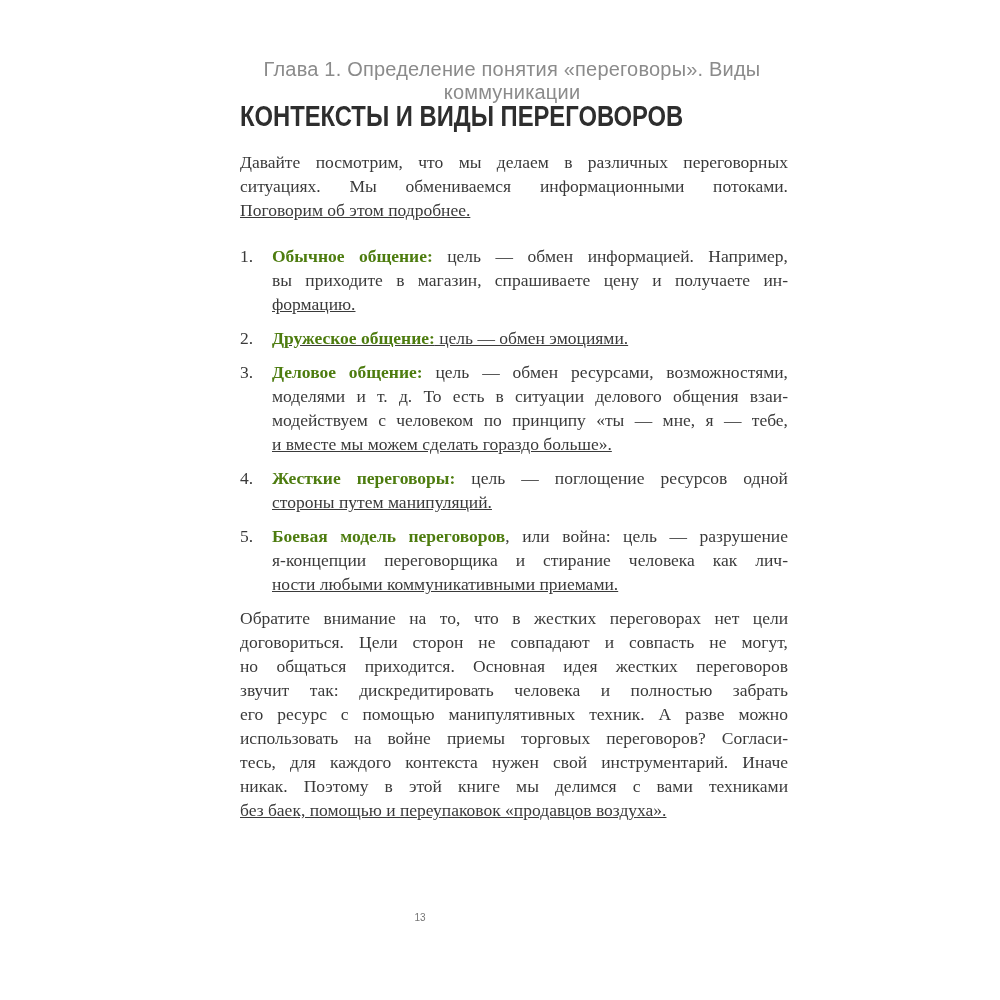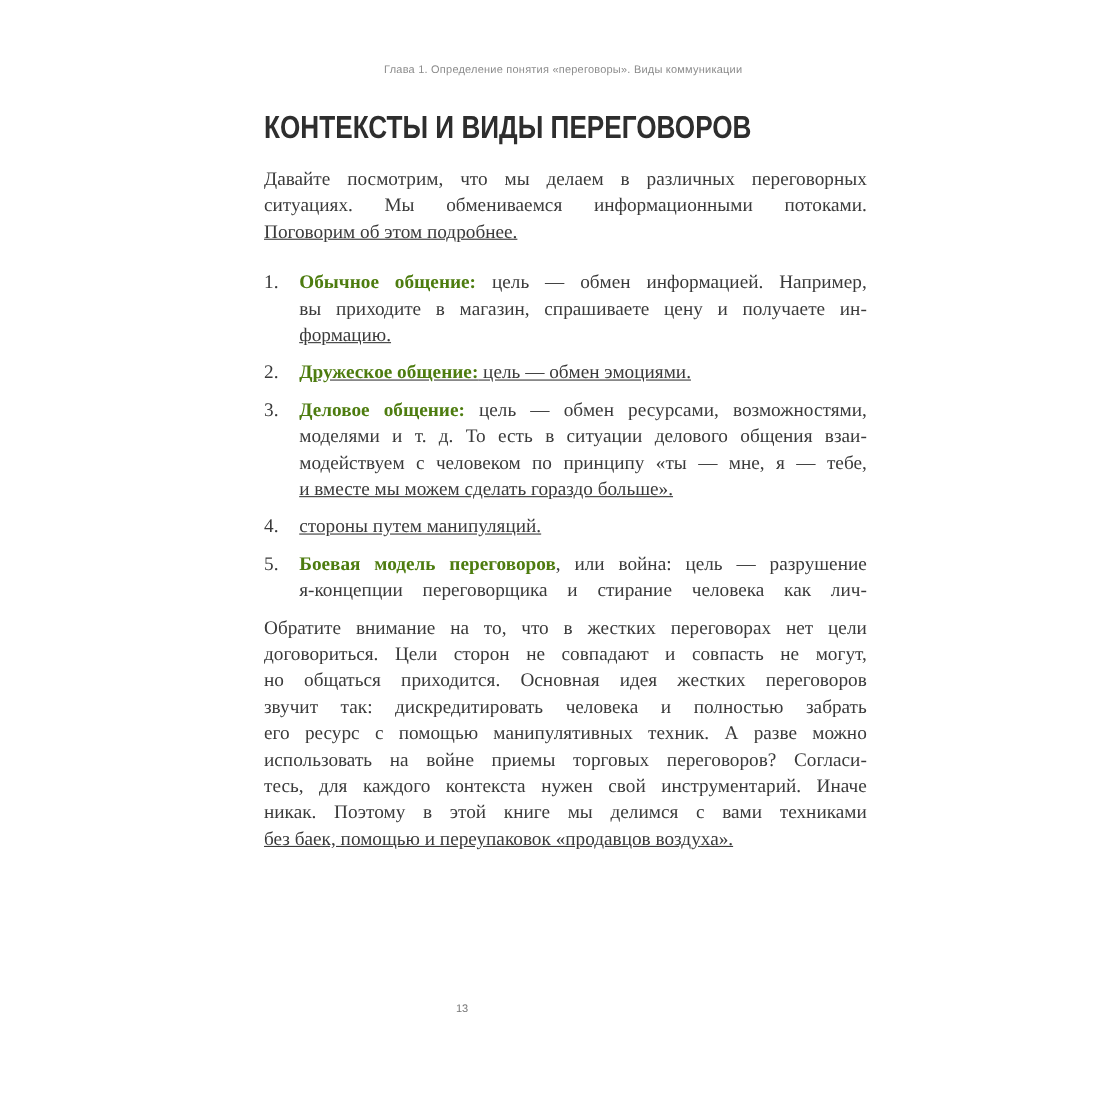--- a/index.html
+++ b/index.html
@@ -16,21 +16,21 @@
     font-family: "Liberation Serif", serif;
     color: #3a3a3a;
   }
   .running-header {
     position: absolute;
     top: 58px;
     left: 236px;
     width: 552px;
     text-align: center;
     font-family: "Liberation Sans", sans-serif;
-    font-size: 10px;
+    font-size: 20px;
     letter-spacing: 0.2px;
     color: #8b8b8b;
   }
   .content {
     position: absolute;
     left: 240px;
     top: 100px;
     width: 548px;
     font-size: 17.5px;
     line-height: 24px;
@@ -123,29 +123,31 @@
             <div class="line"><b>Деловое общение:</b> цель — обмен ресурсами, возможностями,</div>
             <div class="line">моделями и т. д. То есть в ситуации делового общения взаи-</div>
             <div class="line">модействуем с человеком по принципу «ты — мне, я — тебе,</div>
             <div class="line line-last">и вместе мы можем сделать гораздо больше».</div>
           </div>
       </div>
 
       <div class="list-item">
         <div class="num">4.</div>
         <div class="para item-lines">
+            <div class="line"><b>Жесткие переговоры:</b> цель — поглощение ресурсов одной</div>
             <div class="line line-last">стороны путем манипуляций.</div>
           </div>
       </div>
 
       <div class="list-item">
         <div class="num">5.</div>
         <div class="para item-lines">
             <div class="line"><b>Боевая модель переговоров</b>, или война: цель — разрушение</div>
             <div class="line">я-концепции переговорщика и стирание человека как лич-</div>
+            <div class="line line-last">ности любыми коммуникативными приемами.</div>
           </div>
       </div>
 
     </div>
 
     <div class="para closing">
         <div class="line">Обратите внимание на то, что в жестких переговорах нет цели</div>
         <div class="line">договориться. Цели сторон не совпадают и совпасть не могут,</div>
         <div class="line">но общаться приходится. Основная идея жестких переговоров</div>
         <div class="line">звучит так: дискредитировать человека и полностью забрать</div>

